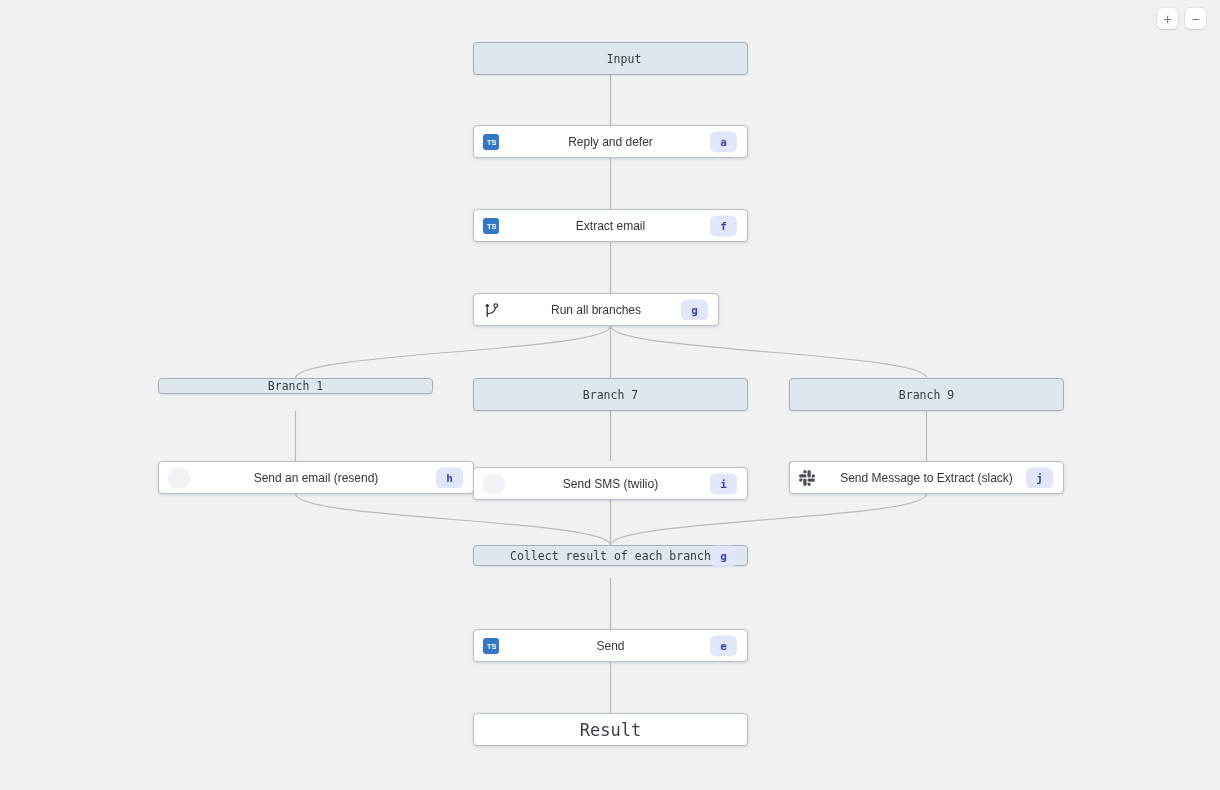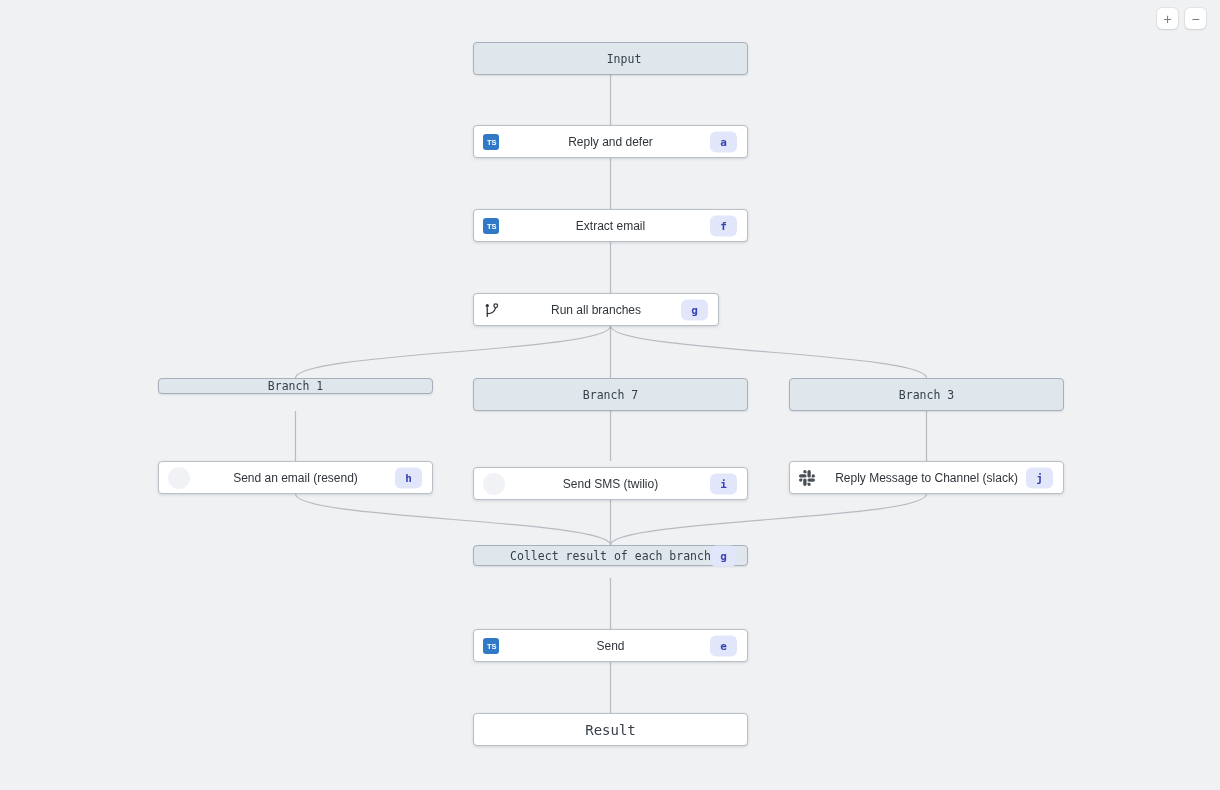--- a/index.html
+++ b/index.html
@@ -32,21 +32,21 @@
   }
   .node--card {
     background: #ffffff;
     border: 1px solid #b9bfc6;
     box-shadow: 0 1px 3px rgba(20,30,45,.14);
     font-size: 12px;
     color: #2f353b;
   }
   .node--card.mono {
     font-family: "DejaVu Sans Mono", monospace;
-    font-size: 14px;
+    font-size: 17px;
     color: #353e49;
   }
   .node-label { pointer-events: none; }
 
   .node-icon {
     position: absolute;
     left: 9px; top: 50%;
     transform: translateY(-50%);
     display: flex; align-items: center; justify-content: flex-end;
   }
@@ -148,43 +148,43 @@
         <span class="node-label">Run all branches</span>
         <span class="node-badge" style="background: rgb(226, 230, 250); color: rgb(56, 68, 179);">g</span>
       </div>
       <div class="node node--panel" style="left: 158px; top: 378px; width: 275px; height: 16px;">
         <span class="node-label">Branch 1</span>
       </div>
       <div class="node node--panel" style="left: 473px; top: 378px; width: 275px; height: 33px;">
         <span class="node-label">Branch 7</span>
       </div>
       <div class="node node--panel" style="left: 789px; top: 378px; width: 275px; height: 33px;">
-        <span class="node-label">Branch 3</span>
-      </div>
-      <div class="node node--card" style="left: 158px; top: 461px; width: 275px; height: 33px;">
+        <span class="node-label">Branch 9</span>
+      </div>
+      <div class="node node--card" style="left: 158px; top: 461px; width: 316px; height: 33px;">
         <span class="node-icon">
           <span class="blob-icon"></span>
         </span>
         <span class="node-label">Send an email (resend)</span>
         <span class="node-badge" style="background: rgb(226, 230, 250); color: rgb(56, 68, 179);">h</span>
       </div>
       <div class="node node--card" style="left: 473px; top: 467px; width: 275px; height: 33px;">
         <span class="node-icon">
           <span class="blob-icon"></span>
         </span>
         <span class="node-label">Send SMS (twilio)</span>
         <span class="node-badge" style="background: rgb(226, 230, 250); color: rgb(56, 68, 179);">i</span>
       </div>
       <div class="node node--card" style="left: 789px; top: 461px; width: 275px; height: 33px;">
         <span class="node-icon svg-icon">
           <svg width="16" height="16" viewBox="0 0 24 24" fill="#4a4f57">
             <path d="M5.042 15.165a2.528 2.528 0 0 1-2.52 2.523A2.528 2.528 0 0 1 0 15.165a2.527 2.527 0 0 1 2.522-2.52h2.52v2.52zM6.313 15.165a2.527 2.527 0 0 1 2.521-2.52 2.527 2.527 0 0 1 2.521 2.52v6.313A2.528 2.528 0 0 1 8.834 24a2.528 2.528 0 0 1-2.521-2.522v-6.313zM8.834 5.042a2.528 2.528 0 0 1-2.521-2.52A2.528 2.528 0 0 1 8.834 0a2.528 2.528 0 0 1 2.521 2.522v2.52H8.834zM8.834 6.313a2.528 2.528 0 0 1 2.521 2.521 2.528 2.528 0 0 1-2.521 2.521H2.522A2.528 2.528 0 0 1 0 8.834a2.528 2.528 0 0 1 2.522-2.521h6.312zM18.956 8.834a2.528 2.528 0 0 1 2.522-2.521A2.528 2.528 0 0 1 24 8.834a2.528 2.528 0 0 1-2.522 2.521h-2.522V8.834zM17.688 8.834a2.528 2.528 0 0 1-2.523 2.521 2.527 2.527 0 0 1-2.52-2.521V2.522A2.527 2.527 0 0 1 15.165 0a2.528 2.528 0 0 1 2.523 2.522v6.312zM15.165 18.956a2.528 2.528 0 0 1 2.523 2.522A2.528 2.528 0 0 1 15.165 24a2.527 2.527 0 0 1-2.52-2.522v-2.522h2.52zM15.165 17.688a2.527 2.527 0 0 1-2.52-2.523 2.526 2.526 0 0 1 2.52-2.52h6.313A2.527 2.527 0 0 1 24 15.165a2.528 2.528 0 0 1-2.522 2.523h-6.313z"></path>
           </svg>
         </span>
-        <span class="node-label">Reply Message to Channel (slack)</span>
+        <span class="node-label">Send Message to Extract (slack)</span>
         <span class="node-badge" style="background: rgb(226, 230, 250); color: rgb(56, 68, 179);">j</span>
       </div>
       <div class="node node--panel" style="left: 473px; top: 545px; width: 275px; height: 21px;">
         <span class="node-label">Collect result of each branch</span>
         <span class="node-badge" style="background: rgb(226, 230, 250); color: rgb(56, 68, 179);">g</span>
       </div>
       <div class="node node--card" style="left: 473px; top: 629px; width: 275px; height: 33px;">
         <span class="node-icon">
           <span class="ts-icon" style="background: rgb(49, 120, 198);">TS</span>
         </span>

